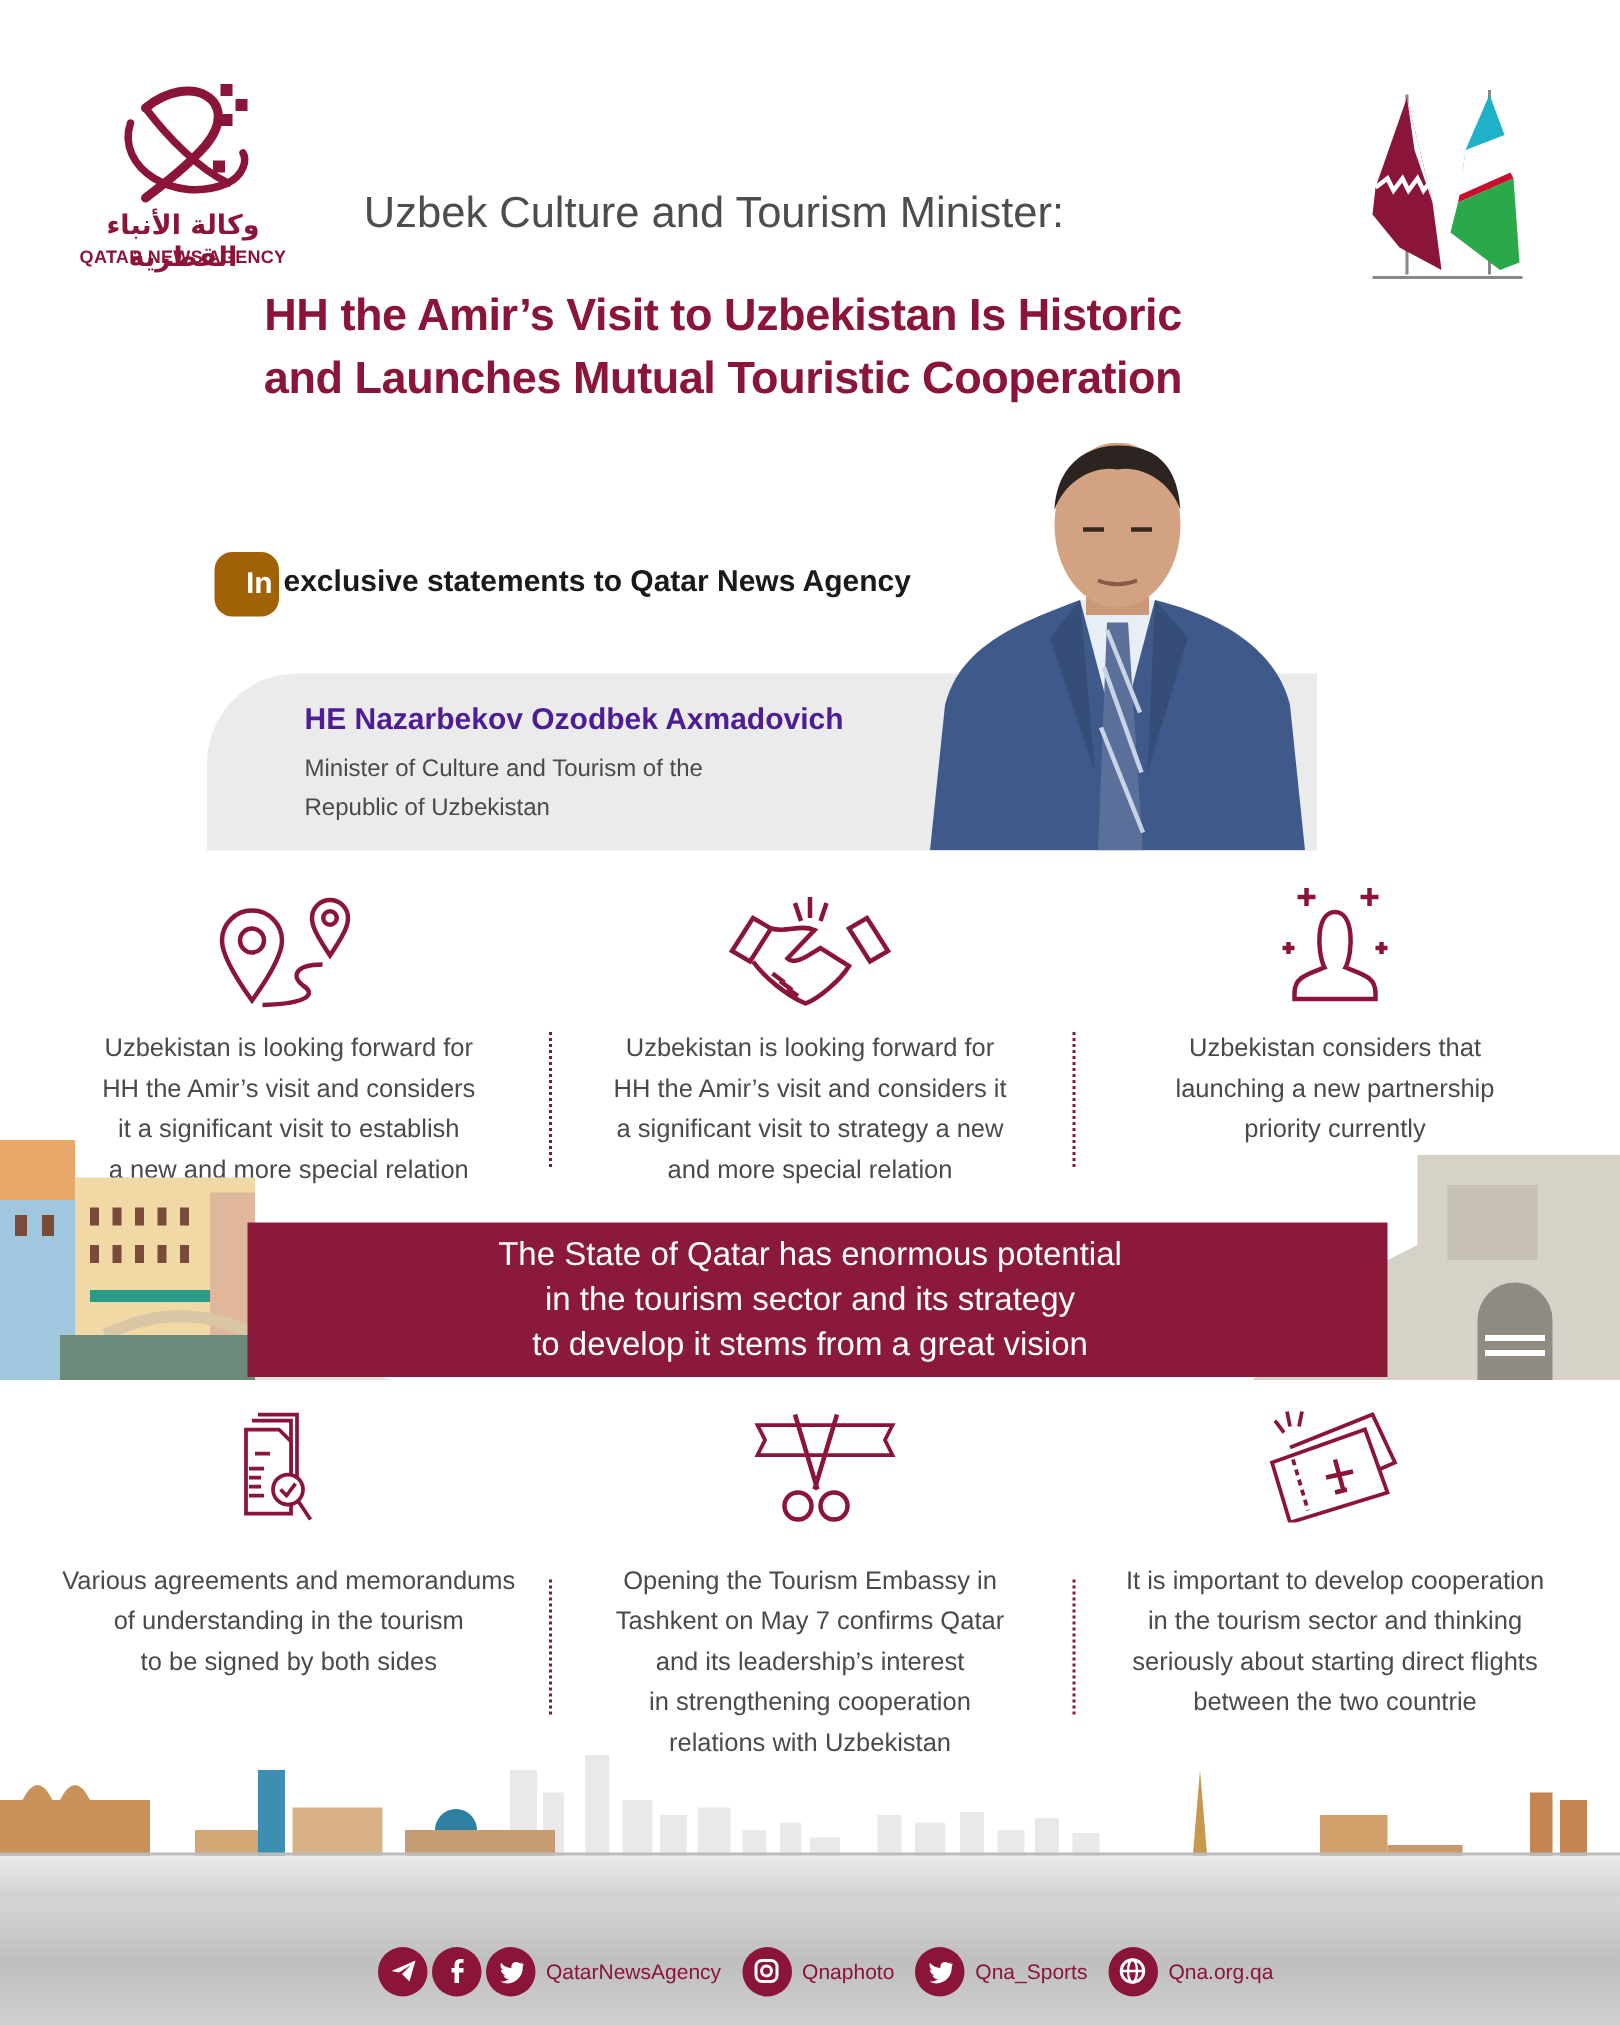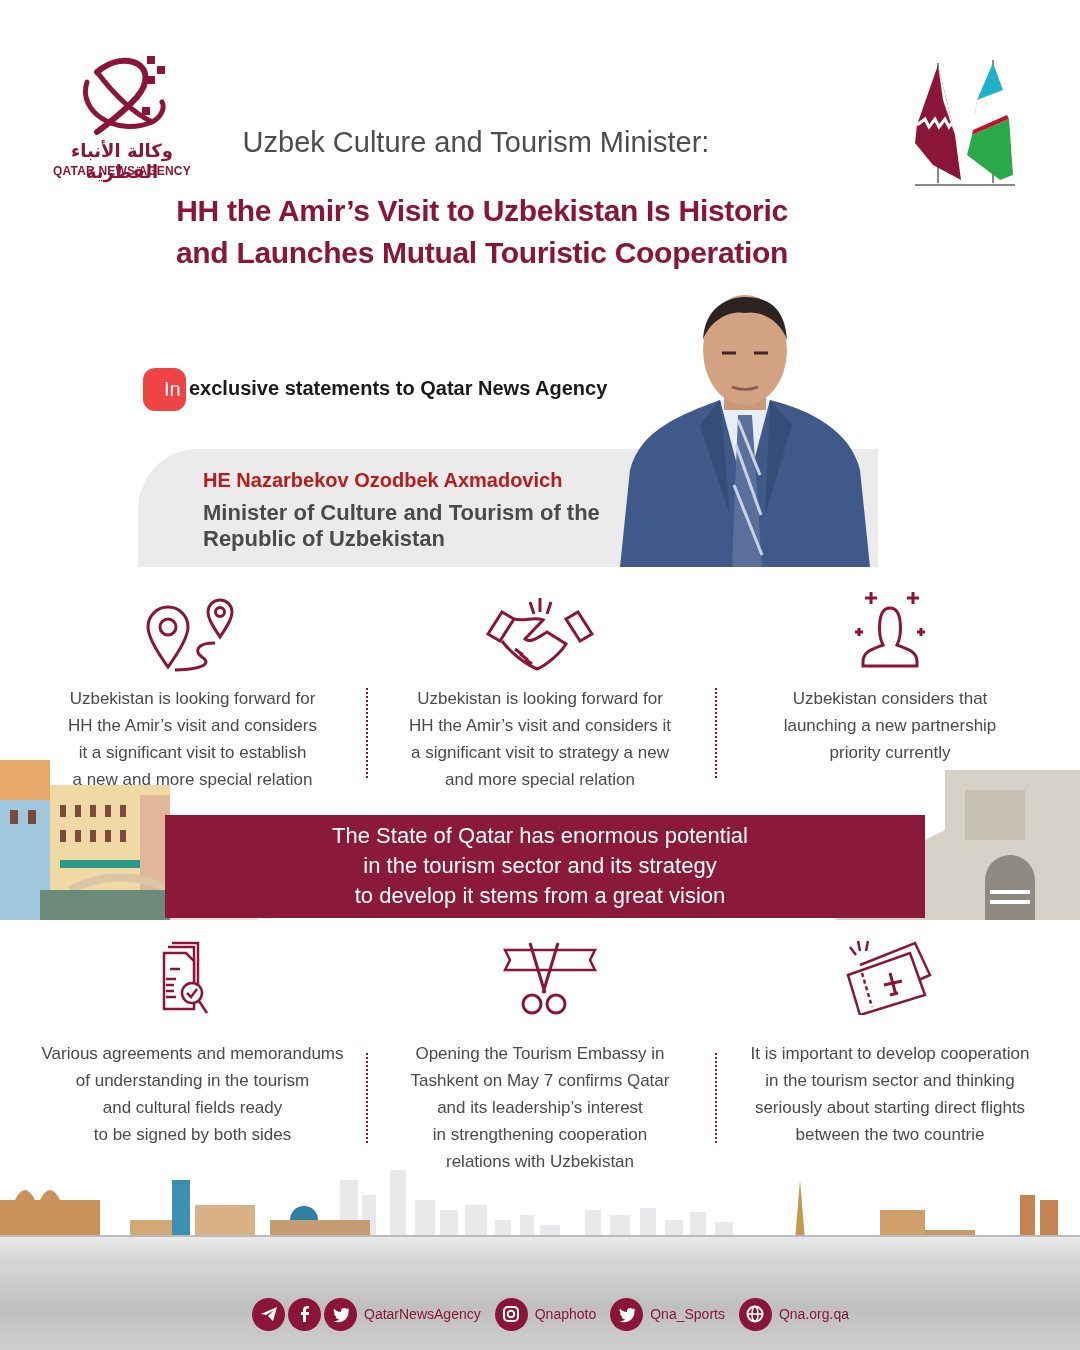--- a/index.html
+++ b/index.html
@@ -15,27 +15,27 @@
   .logo-en { position: absolute; left: 0; top: 112px; width: 140px; text-align: center; font-size: 12px; font-weight: bold; color: #8b1538; letter-spacing: 0.2px; }
 
   
   .flags { left: 905px; top: 55px; width: 120px; height: 140px; }
 
   
   .subtitle { left: 0; top: 126px; width: 952px; text-align: center; font-size: 29px; color: #4d4d4f; font-weight: normal; }
   .title { left: 0; top: 190px; width: 964px; text-align: center; font-size: 30px; line-height: 42px; color: #8b1538; font-weight: bold; font-family: "Liberation Sans Narrow", "Liberation Sans", sans-serif; letter-spacing: -0.3px; }
 
   
-  .in-badge { left: 143px; top: 368px; width: 43px; height: 43px; background: #ef4444; border-radius: 12px; color: #fff; font-size: 20px; font-weight: normal; padding: 10px 0 0 21px; }
+  .in-badge { left: 143px; top: 368px; width: 43px; height: 43px; background: #a16207; border-radius: 12px; color: #fff; font-size: 20px; font-weight: bold; padding: 10px 0 0 21px; }
   .excl { left: 189px; top: 377px; font-size: 20px; color: #1a1a1a; font-weight: bold; }
 
   
   .namecard { left: 138px; top: 449px; width: 740px; height: 118px; background: #ebebeb; border-top-left-radius: 60px; }
-  .name { left: 203px; top: 469px; font-size: 20px; color: #b91c1c; font-weight: bold; }
-  .role { left: 203px; top: 500px; font-size: 22px; line-height: 26px; color: #4a4a4a; font-weight: bold; }
+  .name { left: 203px; top: 469px; font-size: 20px; color: #4c1d95; font-weight: bold; }
+  .role { left: 203px; top: 500px; font-size: 16px; line-height: 26px; color: #4a4a4a; font-weight: normal; }
 
   
   .portrait { left: 620px; top: 295px; width: 250px; height: 272px; overflow: hidden; }
 
   
   .icon { width: 110px; height: 80px; }
   .icon svg { width: 100%; height: 100%; }
 
   .col-text { text-align: center; font-size: 17px; line-height: 27px; color: #4a4a4a; font-family: "Liberation Sans Narrow", "Liberation Sans", sans-serif; }
   .divider { width: 0; border-left: 2px dotted #8b1538; }
@@ -236,21 +236,20 @@
     <path d="M20 30 L 75 8 L 90 40 L 40 62" fill="none" stroke="#8b1538" stroke-width="2.5"></path>
     <path d="M8 40 L 70 18 L 85 60 L 20 80 Z" fill="#fff" stroke="#8b1538" stroke-width="2.5"></path>
     <path d="M22 38 L 32 72" stroke="#8b1538" stroke-width="2.5" stroke-dasharray="4 3"></path>
     <path d="M50 38 l6 22 M44 50 l18 -4 M50 60 l8 -2" stroke="#8b1538" stroke-width="3"></path>
   </svg>
 </div>
 
 <div class="abs col-text" style="left:40px; top:1040px; width:305px;">
   <div>Various agreements and memorandums</div>
     <div>of understanding in the tourism</div>
-    <div>and cultural fields ready</div>
     <div>to be signed by both sides</div>
 </div>
 <div class="abs divider" style="left:366px; top:1053px; height:90px;"></div>
 <div class="abs col-text" style="left:385px; top:1040px; width:310px;">
   <div>Opening the Tourism Embassy in</div>
     <div>Tashkent on May 7 confirms Qatar</div>
     <div>and its leadership’s interest</div>
     <div>in strengthening cooperation</div>
     <div>relations with Uzbekistan</div>
 </div>

